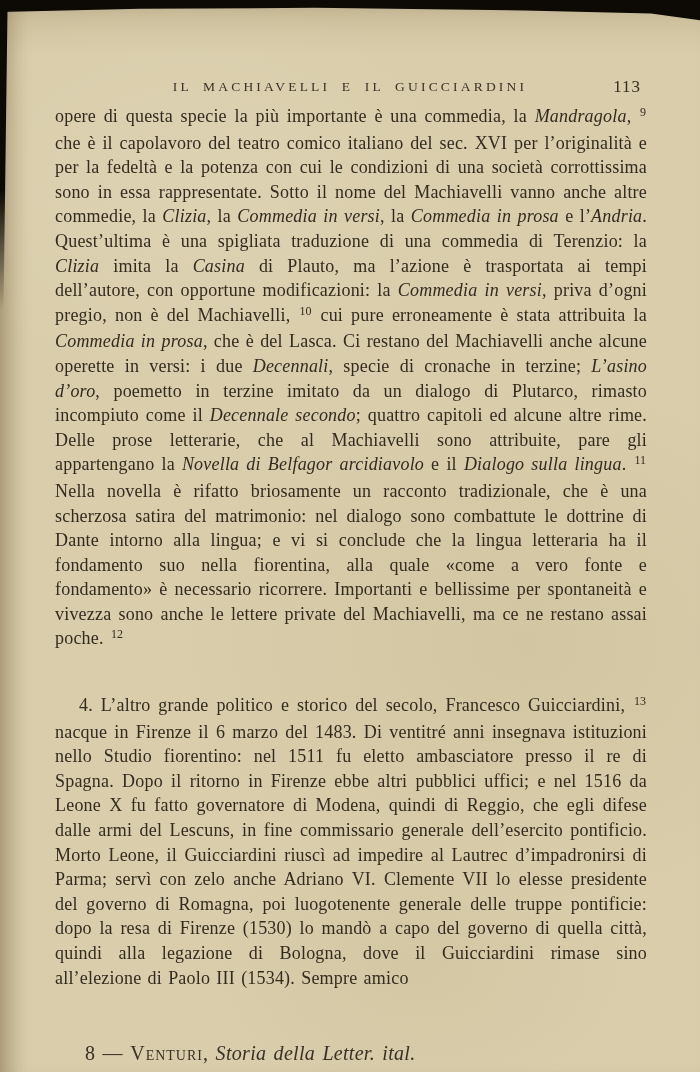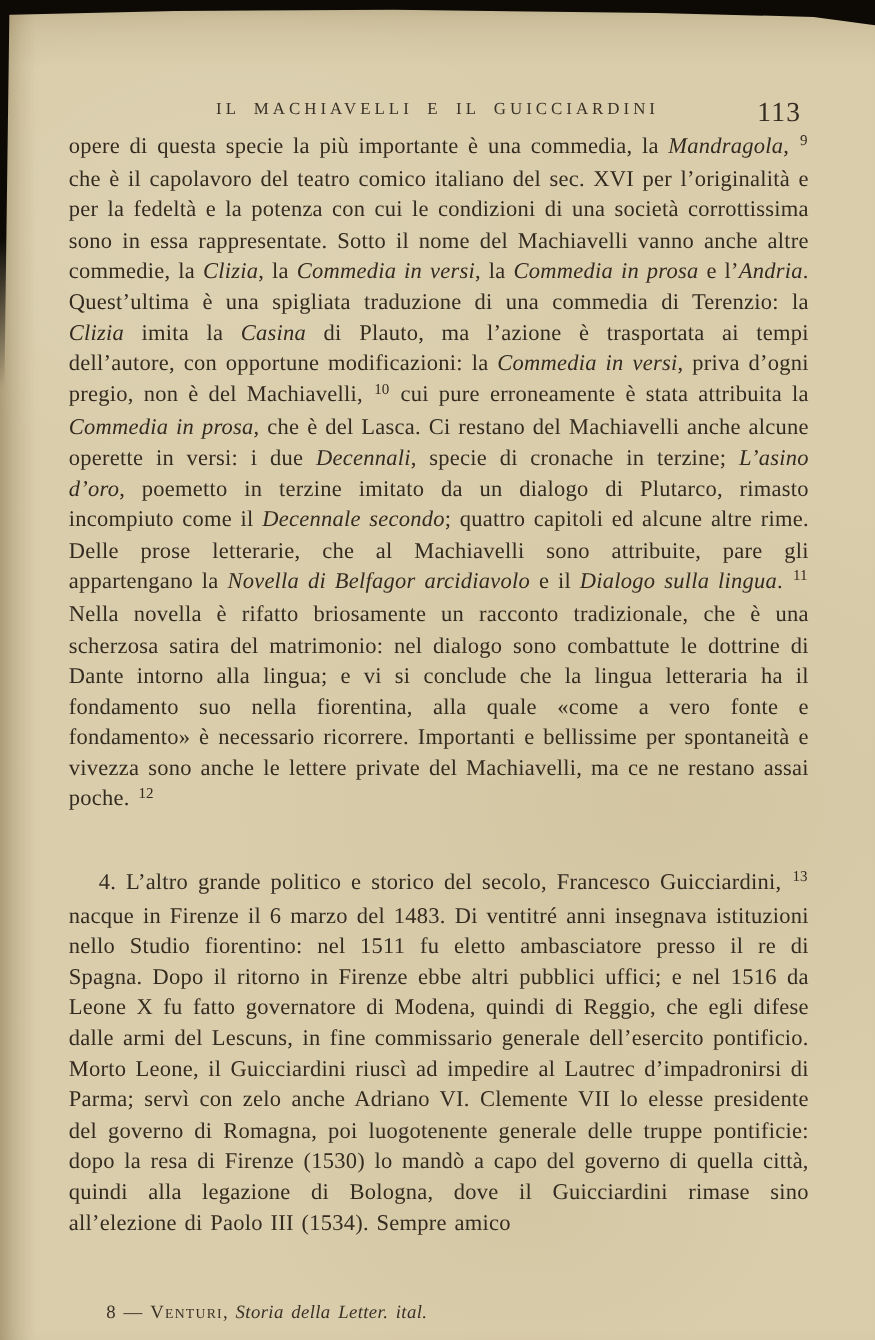--- a/index.html
+++ b/index.html
@@ -40,38 +40,38 @@
   .header{
     position:absolute;left:55px;right:55px;top:79px;height:22px;
   }
   .running-title{
     display:block;text-align:center;
     font-size:13.5px;letter-spacing:3.2px;word-spacing:5px;
     color:#3b3227;
   }
   .page-number{
     position:absolute;right:4px;top:-2px;
-    font-size:22px;letter-spacing:1px;color:#352c21;
+    font-size:17px;letter-spacing:1px;color:#352c21;
   }
   .body-text{
     position:absolute;left:55px;top:104px;width:592px;
     font-size:18px;line-height:24.6px;
     letter-spacing:0.2px;word-spacing:1.5px;
     text-align:justify;color:var(--ink);
   }
   .body-text p{margin:0;}
   .body-text p.indent{text-indent:24px;margin-top:40px;}
   .run-italic{font-style:italic;}
   .run-sup{
     font-size:12px;position:relative;top:-6px;
     letter-spacing:0;padding:0 1px;
   }
   .footer{
     position:absolute;left:85px;top:1042px;
-    font-size:15px;color:#3a3126;letter-spacing:0.3px;word-spacing:2px;
+    font-size:20px;color:#3a3126;letter-spacing:0.3px;word-spacing:2px;
   }
   .run-smallcaps{font-variant:small-caps;letter-spacing:1px;}
 </style>
 </head>
 <body>
 
 <div class="paper">
 
   <div class="header">
     <span class="running-title">IL MACHIAVELLI E IL GUICCIARDINI</span>

